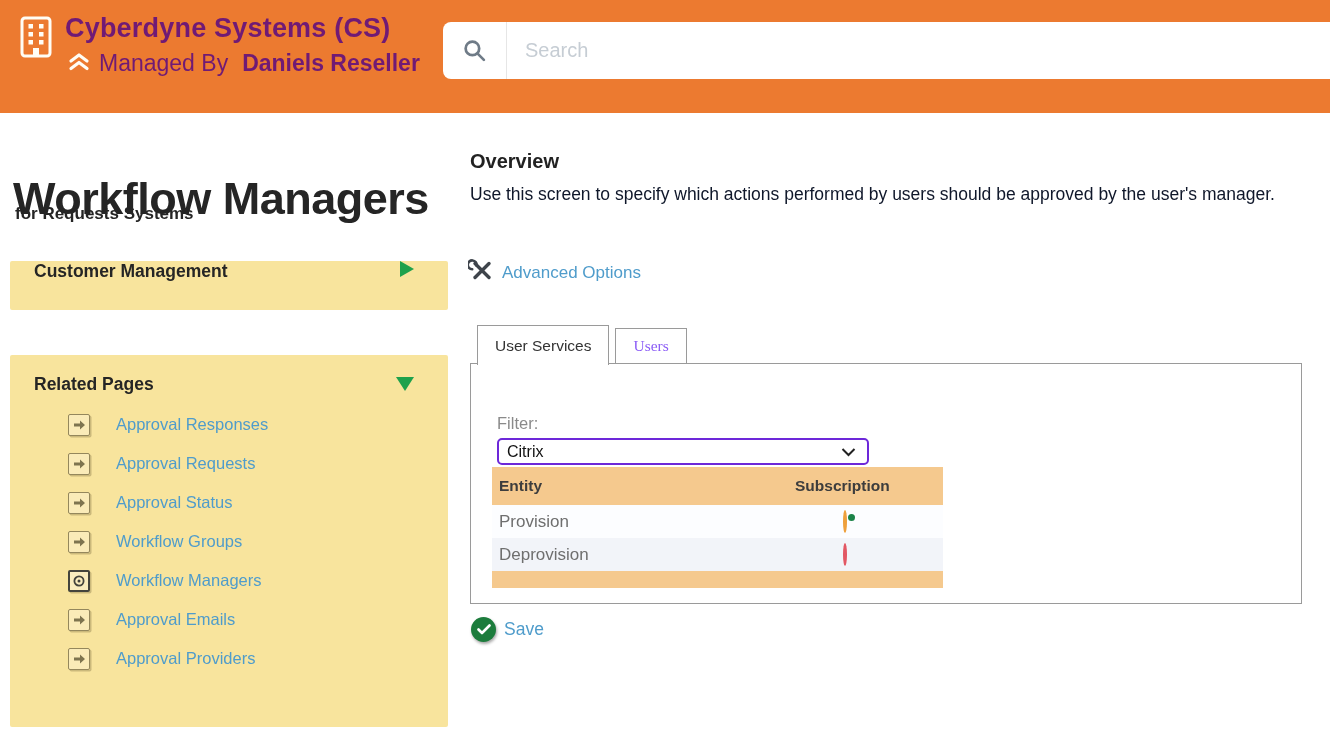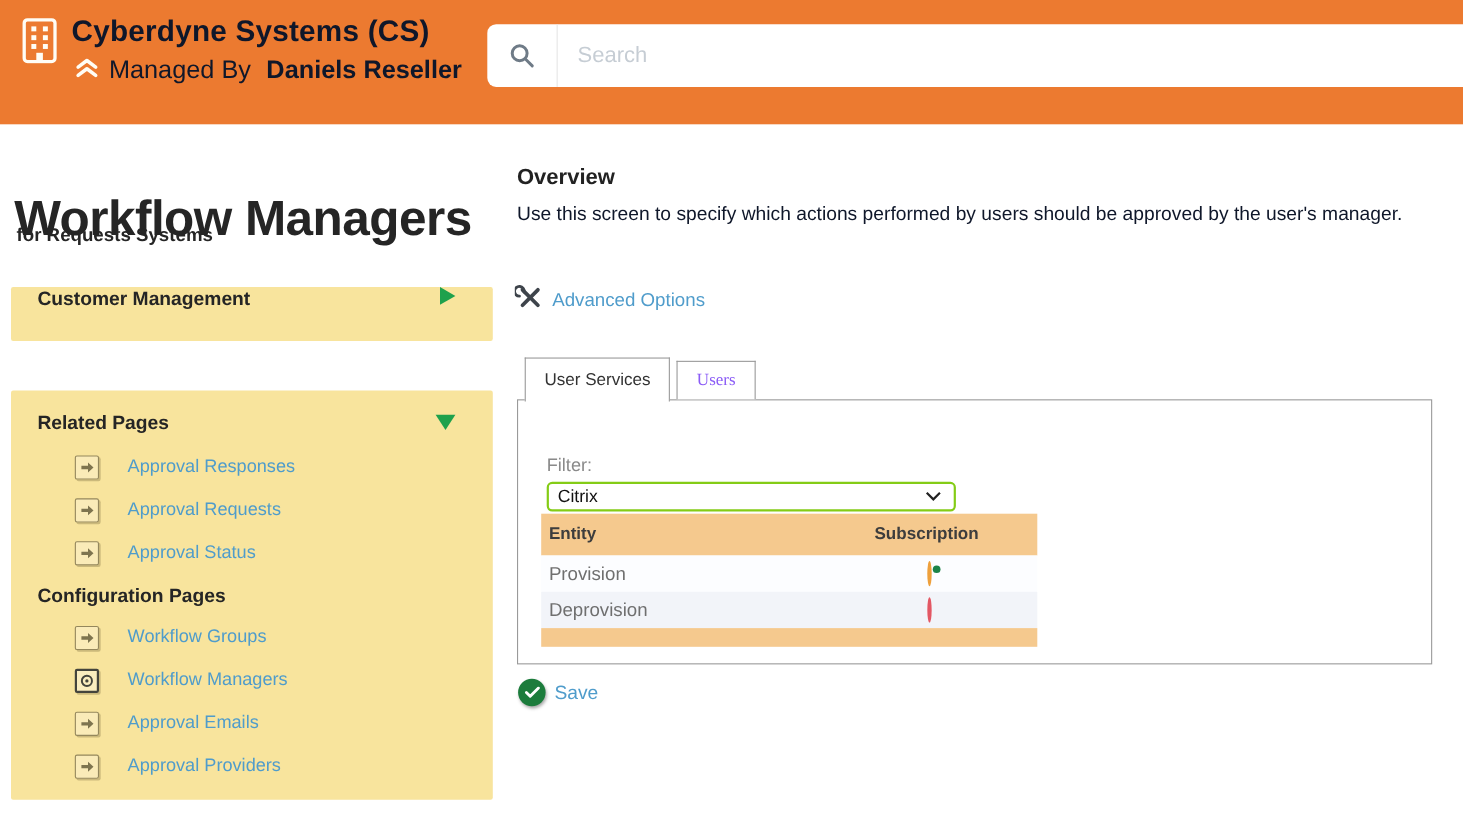--- a/index.html
+++ b/index.html
@@ -2,21 +2,21 @@
 <html style="--header-bg: #EC7A30; --panel-yellow: #F8E49D; --green: #1FA14C; --link-blue: #4F9CCB; --table-head-bg: #F5C98E; --row-odd-bg: #FCFDFF; --row-even-bg: #F2F4F9; --radio-on-ring: #EEA03C; --radio-on-dot: #1B8348; --radio-off-ring: #E25764; --save-green: #1C7C3C;"><head>
 <meta charset="utf-8">
 <style>
   html,body { margin:0; padding:0; background:#fff; }
   * { font-family:"Liberation Sans", sans-serif; }
   .screen { position:relative; width:1330px; height:754px; background:#fff; overflow:hidden; }
 
   
   .app-header { position:absolute; left:0; top:0; width:1330px; height:113px;
                 background:var(--header-bg,#EC7A30); }
-  .brand { position:absolute; left:20px; top:13px; display:flex; gap:13px; color:#0f172a; }
+  .brand { position:absolute; left:20px; top:13px; display:flex; gap:13px; color:#701a75; }
   .brand-icon { margin-top:3px; }
   .brand-title { font-size:27px; font-weight:bold; letter-spacing:0.2px; }
   .brand-sub { margin-top:6px; margin-left:3px; font-size:23px; display:flex; align-items:center; gap:9px; }
   .brand-sub .mb-name { font-weight:bold; margin-left:5px; }
   .search-box { position:absolute; left:443px; top:22px; width:897px; height:57px;
                 background:#fff; border-radius:8px; display:flex; align-items:center; }
   .search-icon-wrap { width:63px; display:flex; align-items:center; justify-content:center; cursor:pointer; }
   .search-divider { width:1px; height:57px; background:#E6E6E6; }
   .search-input { flex:1; height:100%; border:none; outline:none; background:transparent;
                   font-size:20px; color:#555; padding:0 18px; }
@@ -59,21 +59,21 @@
   .tabs { position:absolute; left:477px; top:325px; height:40px; display:flex; align-items:flex-end; gap:6px; z-index:2; }
   .tab { box-sizing:border-box; border:1px solid #9A9A9A; border-bottom:none; background:#fff;
          padding:0 17px; display:flex; align-items:center; font-size:15.5px; cursor:pointer; }
   .tab.active { height:40px; color:#333; }
   .tab.inactive { height:35px; margin-bottom:2px; color:#8b5cf6;font-family:Liberation Serif, serif; }
 
   .content-panel { position:absolute; left:470px; top:363px; width:832px; height:241px;
                    box-sizing:border-box; border:1px solid #9A9A9A; background:#fff; z-index:1; }
   .filter-label { position:absolute; left:26px; top:50px; font-size:16.5px; color:#8A8A8A;text-align:right; }
   .filter-select { position:absolute; left:26px; top:74px; width:372px; height:27px; box-sizing:border-box;
-                   border:2px solid #84cc16; border-radius:5px; background:#fff; cursor:pointer;
+                   border:2px solid #6d28d9; border-radius:5px; background:#fff; cursor:pointer;
                    display:flex; align-items:center; justify-content:space-between;
                    padding:0 11px 0 8px; font-size:16px; color:#111; }
   .svc-table { position:absolute; left:21px; top:103px; width:451px; }
   .t-head { display:flex; align-items:center; height:38px; background:var(--table-head-bg,#F5C98E);
             font-size:15.5px; font-weight:bold; color:#3D3D3D; }
   .t-row { display:flex; align-items:center; height:33px; font-size:17px; color:#6F6F6F; }
   .t-row.odd { background:var(--row-odd-bg,#FCFDFF); }
   .t-row.even { background:var(--row-even-bg,#F2F4F9); }
   .c1 { flex:1; padding-left:7px; }
   .c2 { width:148px; box-sizing:border-box; }
@@ -167,21 +167,20 @@
     </div>
     <div class="nav-item">
       <span class="nav-icon">
         <svg width="13" height="12" viewBox="0 0 13 12" fill="#7E744F">
             <path d="M1 4.5 h6 V1.5 L12 6 L7 10.5 V7.5 H1 z"></path>
           </svg>
       </span>
       <span class="nav-link">Approval Status</span>
     </div>
 
-    <div class="config-heading">Configuration Pages</div>
 
     <div class="nav-item">
       <span class="nav-icon">
         <svg width="13" height="12" viewBox="0 0 13 12" fill="#7E744F">
             <path d="M1 4.5 h6 V1.5 L12 6 L7 10.5 V7.5 H1 z"></path>
           </svg>
       </span>
       <span class="nav-link">Workflow Groups</span>
     </div>
     <div class="nav-item">

